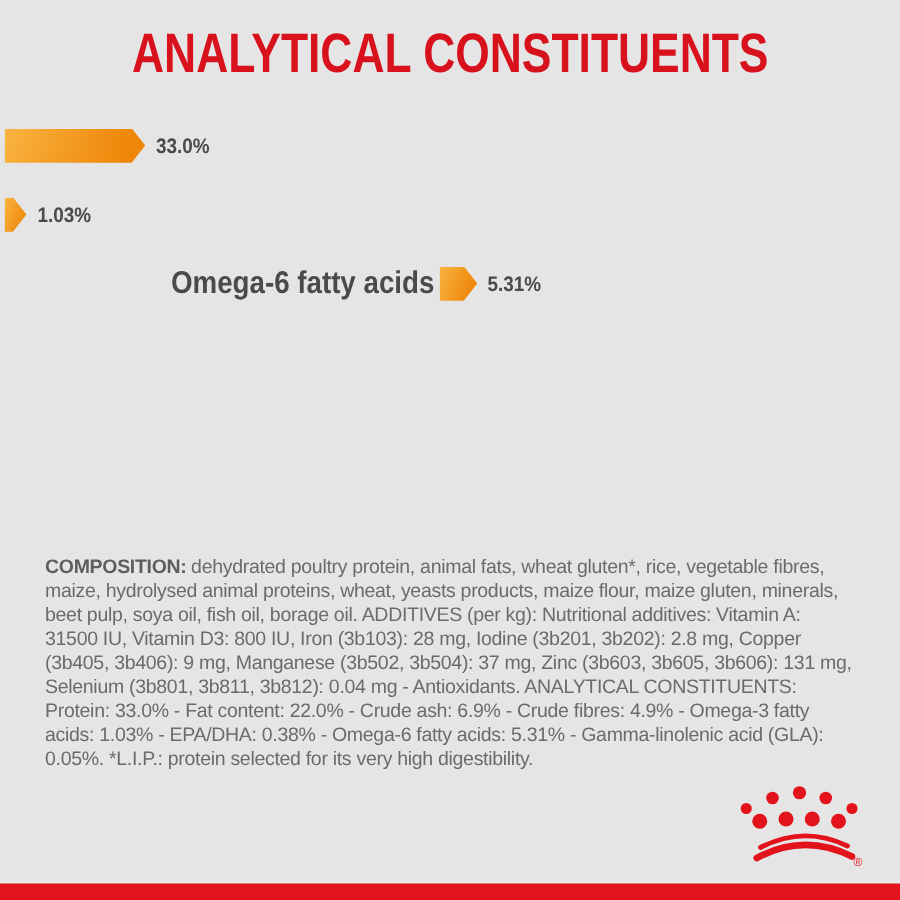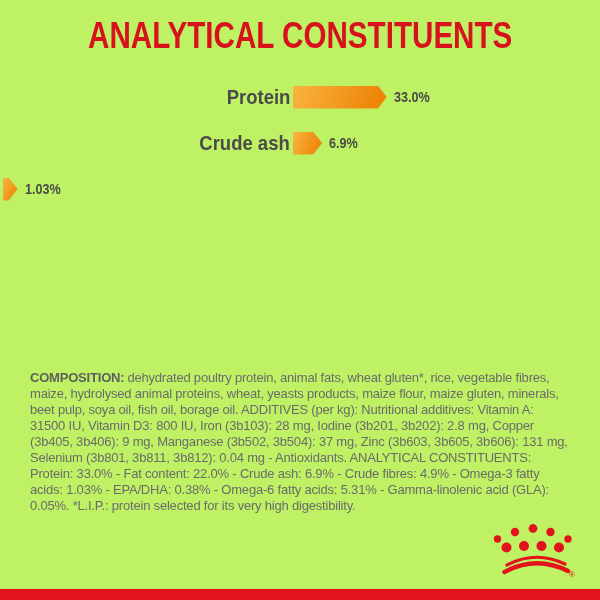--- a/index.html
+++ b/index.html
@@ -3,21 +3,21 @@
 <meta charset="utf-8">
 <style>
   html,body{
     margin:0; padding:0;
     width:600px; height:600px;
     background:#ffffff;
     overflow:hidden;
     font-family:"Liberation Sans","DejaVu Sans",sans-serif;
     position:relative;
   }
-  .page{ position:absolute; inset:0; width:600px; height:600px; background:#bef264; }
+  .page{ position:absolute; inset:0; width:600px; height:600px; background:#e5e5e5; }
 
   
   .title{
     position:absolute; top:16px; left:0; width:600px;
     text-align:center;
     font-size:37px; font-weight:700; color:#d8121d;
     line-height:40px; white-space:nowrap;
   }
   .title > span{ display:inline-block; transform:scaleX(0.80); transform-origin:50% 50%; }
 
@@ -61,32 +61,31 @@
 <body>
 
 <div class="page">
 
   <div class="title">
     <span>ANALYTICAL CONSTITUENTS</span>
   </div>
 
   <div class="chart">
     <div class="row">
-      <div class="row-label"><span>Protein</span></div>
       <div class="bar" style="width: 93.8px;"></div>
       <div class="row-value"><span>33.0%</span></div>
     </div>
     <div class="row">
-      <div class="row-label"><span>Crude ash</span></div>
-      <div class="bar" style="width: 29.1px;"></div>
-      <div class="row-value"><span>6.9%</span></div>
+      <div class="bar" style="width: 14.6px;"></div>
+      <div class="row-value"><span>1.03%</span></div>
     </div>
     <div class="row">
-      <div class="bar" style="width: 14.6px;"></div>
-      <div class="row-value"><span>1.03%</span></div>
+      <div class="row-label"><span>Omega-6 fatty acids</span></div>
+      <div class="bar" style="width: 25.2px;"></div>
+      <div class="row-value"><span>5.31%</span></div>
     </div>
   </div>
 
   <p class="composition"><strong>COMPOSITION:</strong><span>dehydrated poultry protein, animal fats, wheat gluten*, rice, vegetable fibres, maize, hydrolysed animal proteins, wheat, yeasts products, maize flour, maize gluten, minerals, beet pulp, soya oil, fish oil, borage oil. ADDITIVES (per kg): Nutritional additives: Vitamin A: 31500 IU, Vitamin D3: 800 IU, Iron (3b103): 28 mg, Iodine (3b201, 3b202): 2.8 mg, Copper (3b405, 3b406): 9 mg, Manganese (3b502, 3b504): 37 mg, Zinc (3b603, 3b605, 3b606): 131 mg, Selenium (3b801, 3b811, 3b812): 0.04 mg - Antioxidants. ANALYTICAL CONSTITUENTS: Protein: 33.0% - Fat content: 22.0% - Crude ash: 6.9% - Crude fibres: 4.9% - Omega-3 fatty acids: 1.03% - EPA/DHA: 0.38% - Omega-6 fatty acids: 5.31% - Gamma-linolenic acid (GLA): 0.05%. *L.I.P.: protein selected for its very high digestibility.</span></p>
 
   <svg class="logo" viewBox="0 0 90 68" xmlns="http://www.w3.org/2000/svg">
     <g fill="#e3131c">
       <circle cx="8.5" cy="22" r="3.7"></circle>
       <circle cx="26" cy="15" r="4.2"></circle>
       <circle cx="44" cy="11.5" r="4.4"></circle>

